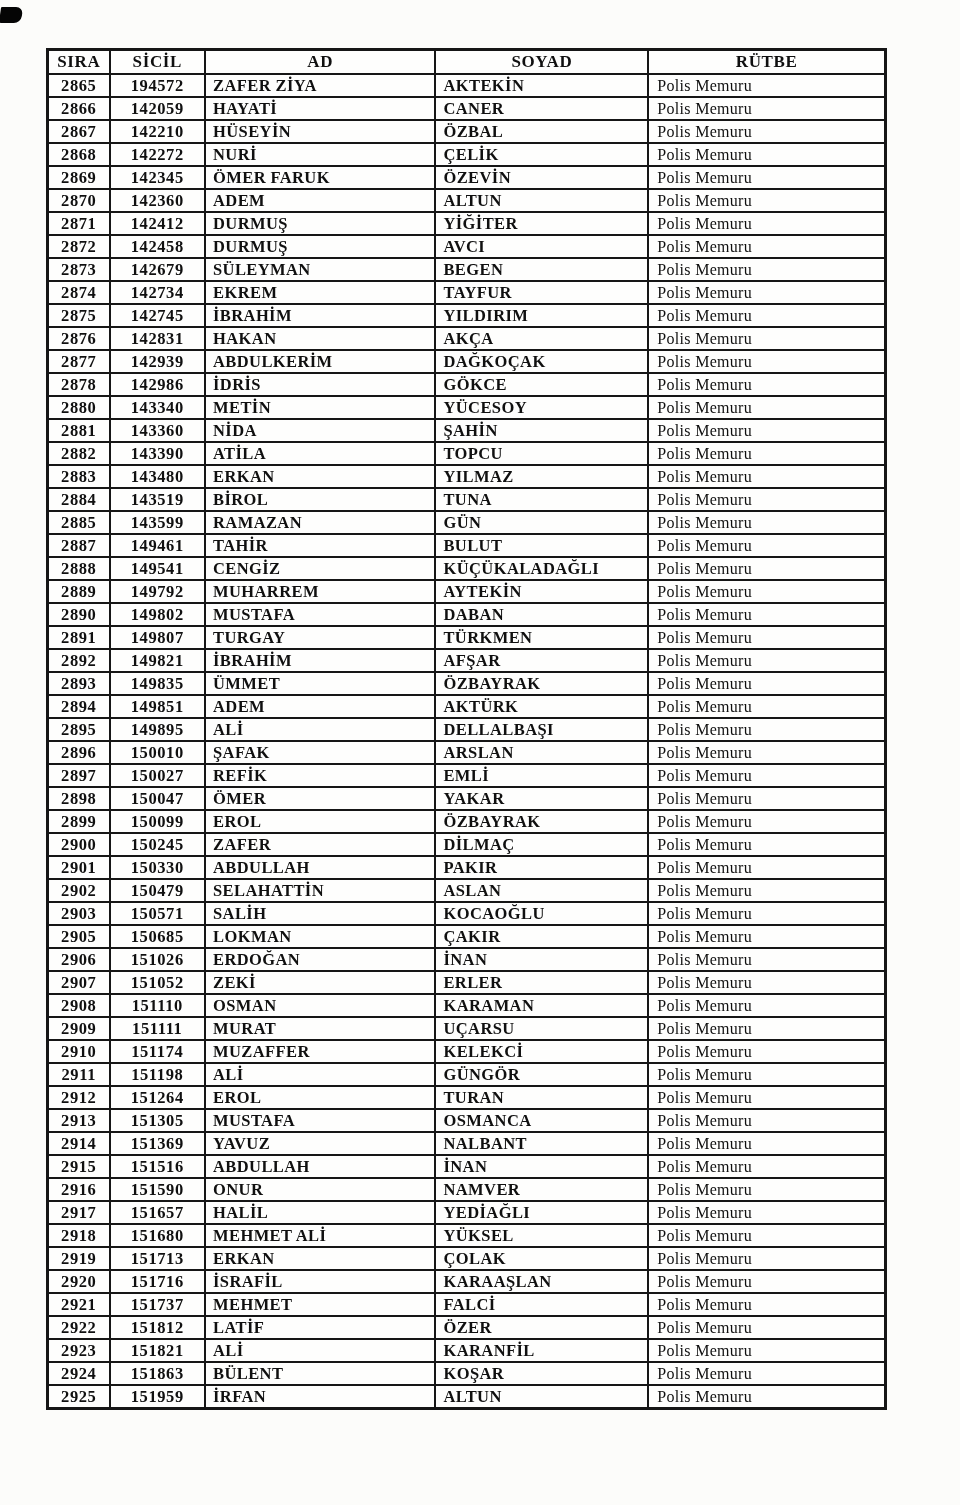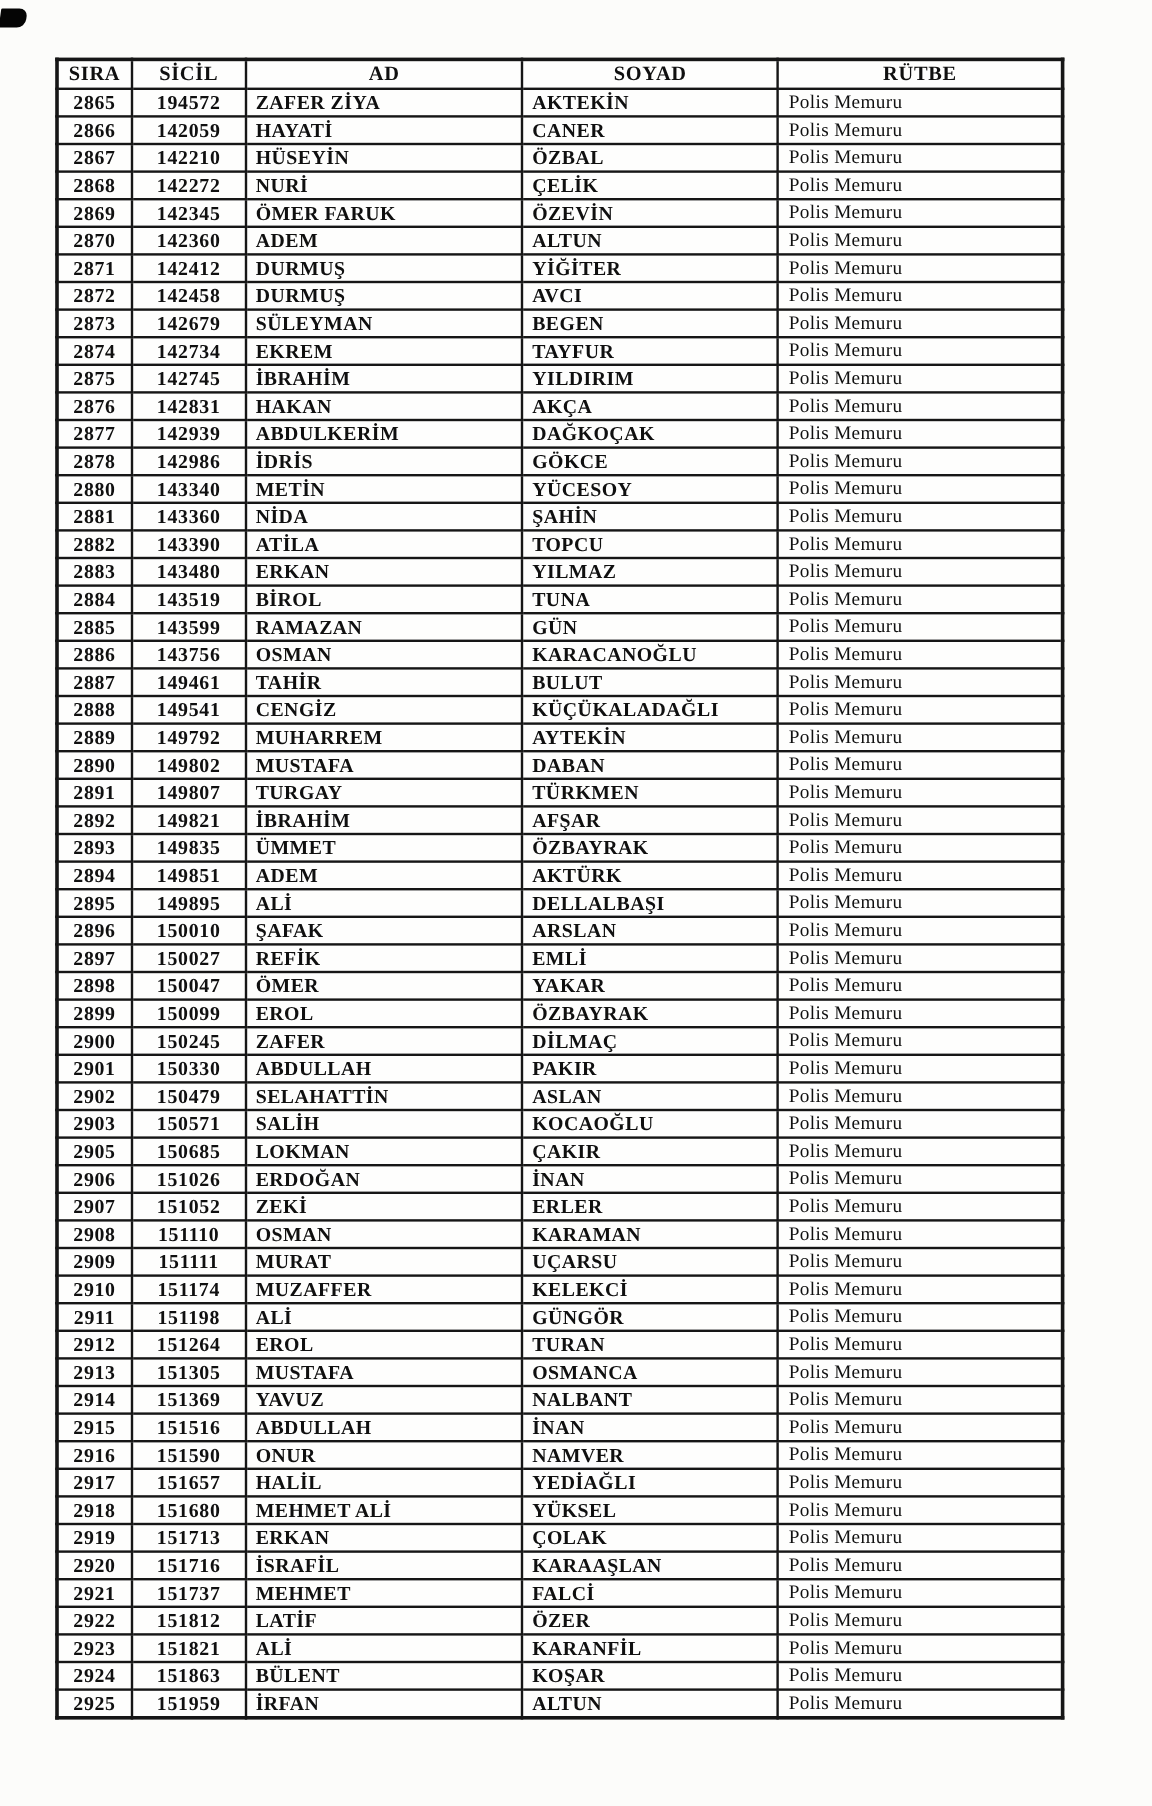--- a/index.html
+++ b/index.html
@@ -236,27 +236,20 @@
       <td class="rank">Polis Memuru</td>
     </tr>
         <tr>
       <td class="num">2885</td>
       <td class="num">143599</td>
       <td class="name">RAMAZAN</td>
       <td class="name">GÜN</td>
       <td class="rank">Polis Memuru</td>
     </tr>
         <tr>
-      <td class="num">2886</td>
-      <td class="num">143756</td>
-      <td class="name">OSMAN</td>
-      <td class="name">KARACANOĞLU</td>
-      <td class="rank">Polis Memuru</td>
-    </tr>
-        <tr>
       <td class="num">2887</td>
       <td class="num">149461</td>
       <td class="name">TAHİR</td>
       <td class="name">BULUT</td>
       <td class="rank">Polis Memuru</td>
     </tr>
         <tr>
       <td class="num">2888</td>
       <td class="num">149541</td>
       <td class="name">CENGİZ</td>

